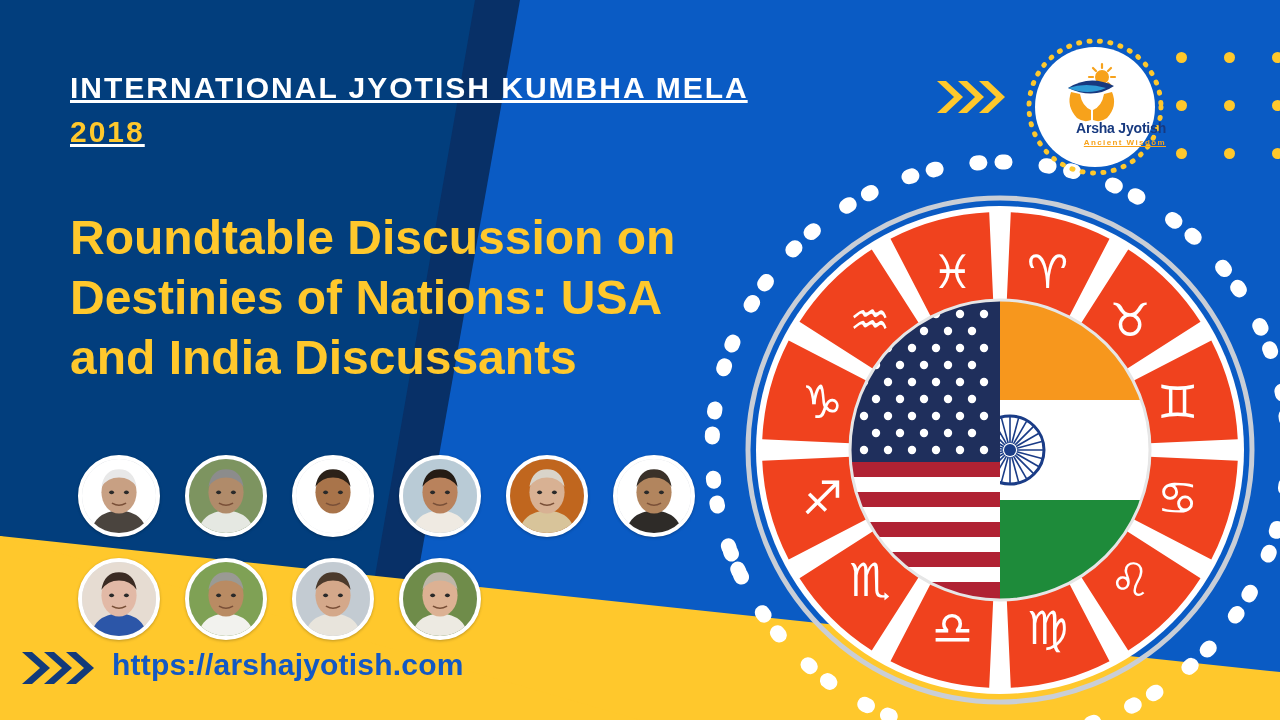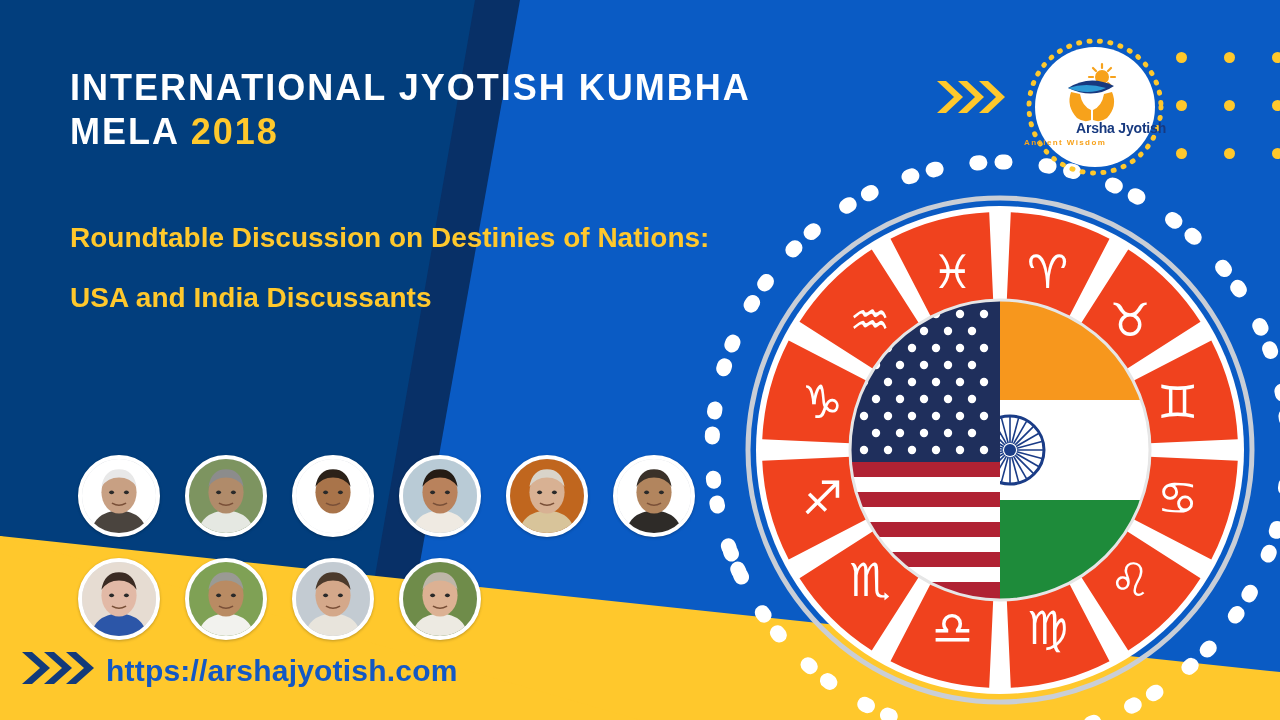--- a/index.html
+++ b/index.html
@@ -18,34 +18,35 @@
 
   
   .bg-layer { position: absolute; inset: 0; }
   .bg-svg   { position: absolute; inset: 0; width: 1280px; height: 720px; display: block; }
 
   
   #kicker {
     position: absolute;
     left: 70px; top: 66px;
     width: 700px;
-    font-size: 36px;
+    font-size: 30px;
     font-weight: bold;
     letter-spacing: 2.0px;
     line-height: 44px;
     color: #FFFFFF;
     text-transform: uppercase;
+    text-decoration: underline;
   }
   #kicker .year { color: #FFC82C; }
 
   #headline {
     position: absolute;
     left: 70px; top: 208px;
     width: 660px;
-    font-size: 28px;
+    font-size: 48px;
     font-weight: bold;
     line-height: 60px;
     color: #FFC82C;
   }
 
   
   .avatar-row { position: absolute; display: flex; }
   #avatar-row-1 { left: 78px; top: 455px; gap: 25px; }
   #avatar-row-2 { left: 78px; top: 558px; gap: 25px; }
 
@@ -59,22 +60,22 @@
     position: relative;
     box-shadow: 0 1px 3px rgba(0,0,0,0.25);
   }
   .avatar .face { position: absolute; inset: 0; }
 
   
   #url-strip {
     position: absolute;
     left: 20px; top: 648px;
     display: flex;
-    align-items: flex-end;
-    gap: 8px;
+    align-items: flex-start;
+    gap: 14px;
   }
   #url-text {
     font-size: 30px;
     font-weight: bold;
     color: #1358C4;
     letter-spacing: 0.2px;
   }
 
   
   #logo {
@@ -96,25 +97,26 @@
     text-align: right;
     font-size: 14px;
     font-weight: bold;
     color: #17397F;
     letter-spacing: -0.2px;
   }
   .logo-tag {
     position: absolute;
     left: 0; top: 102px;
     width: 142px;
-    text-align: left;
+    text-align: right;
     font-size: 8px;
     font-weight: bold;
     color: #F7A21B;
     letter-spacing: 1.4px;
+    text-decoration: underline;
   }
 
   
   #dot-grid {
     position: absolute;
     left: 1176px; top: 52px;
     display: grid;
     grid-template-columns: repeat(3, 48px);
     grid-template-rows: repeat(3, 48px);
   }

